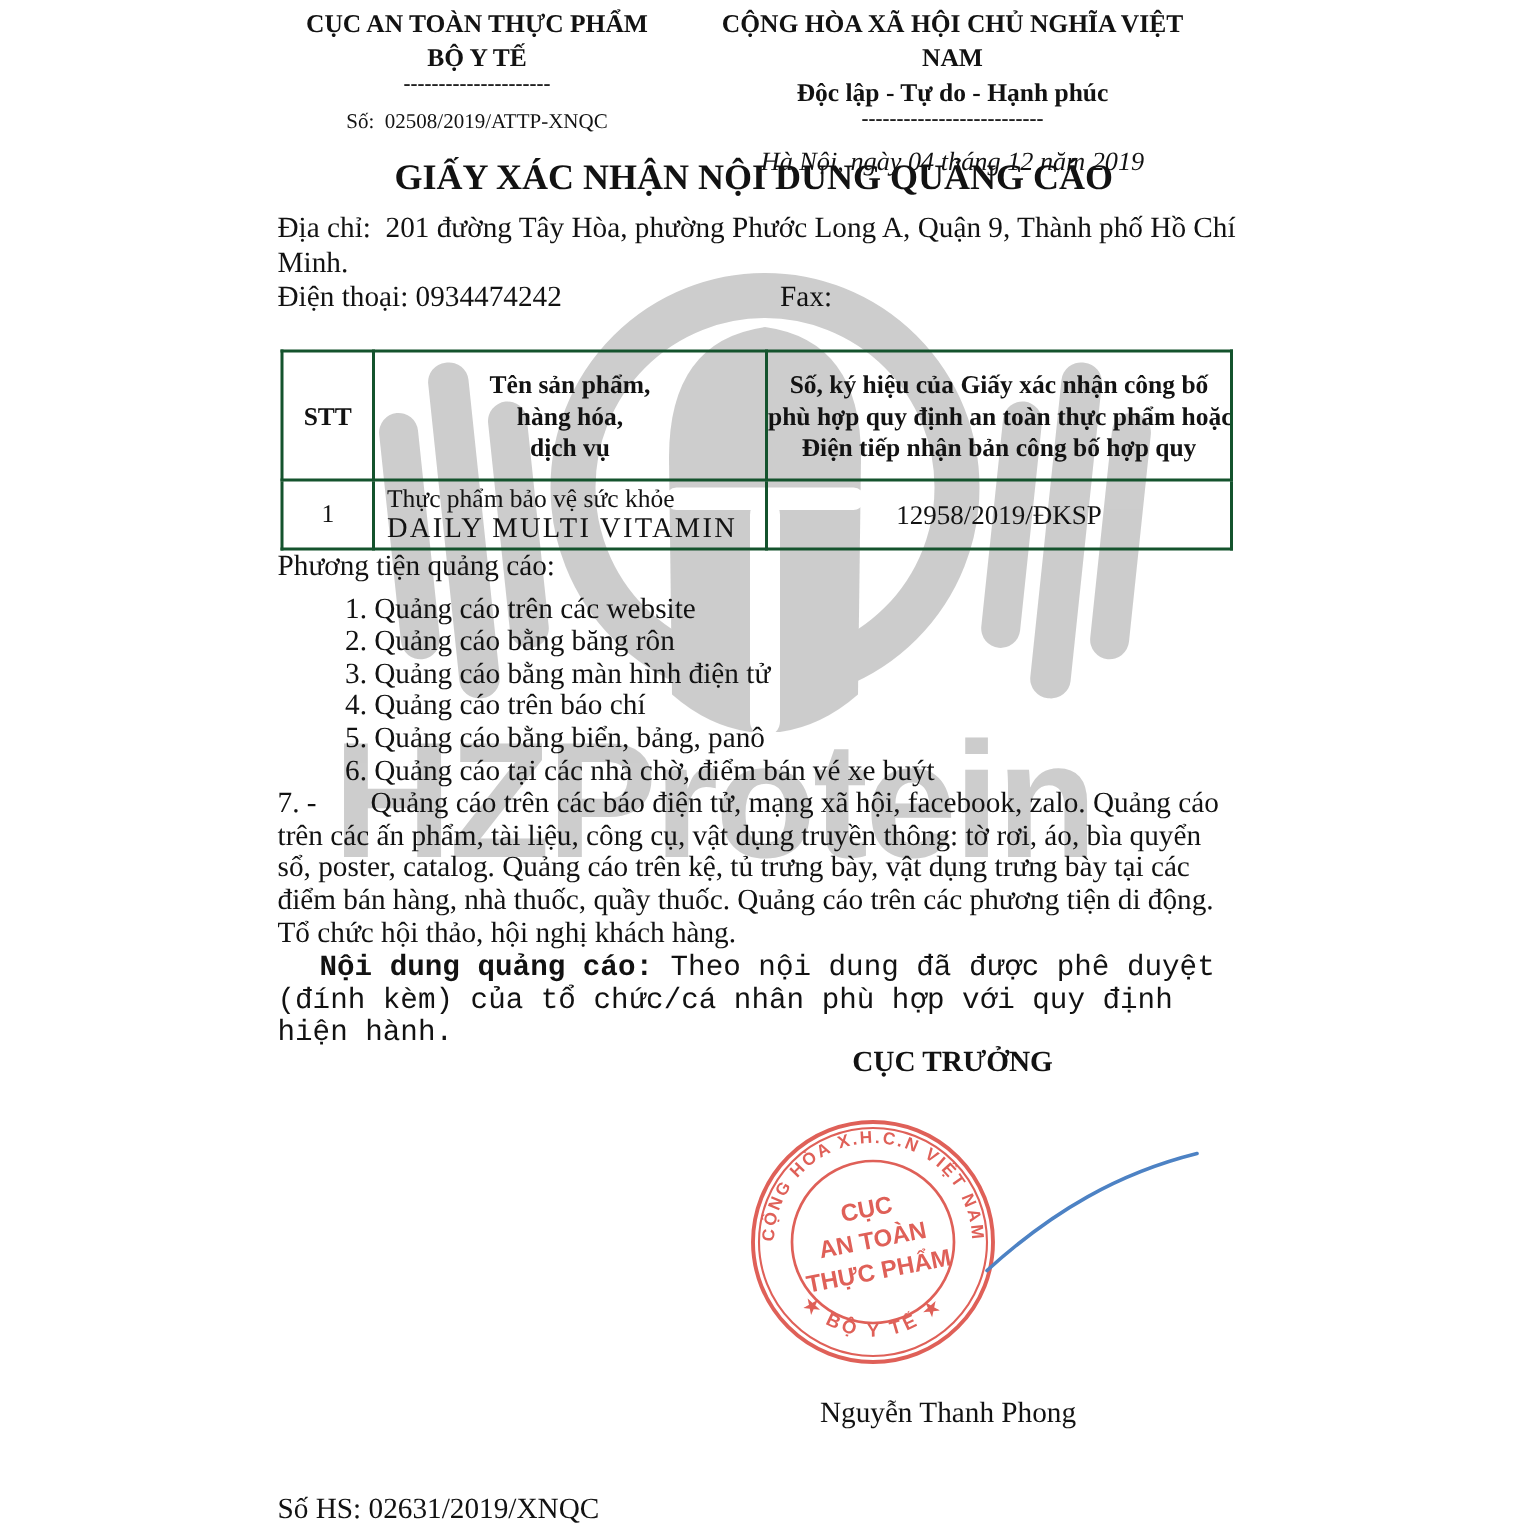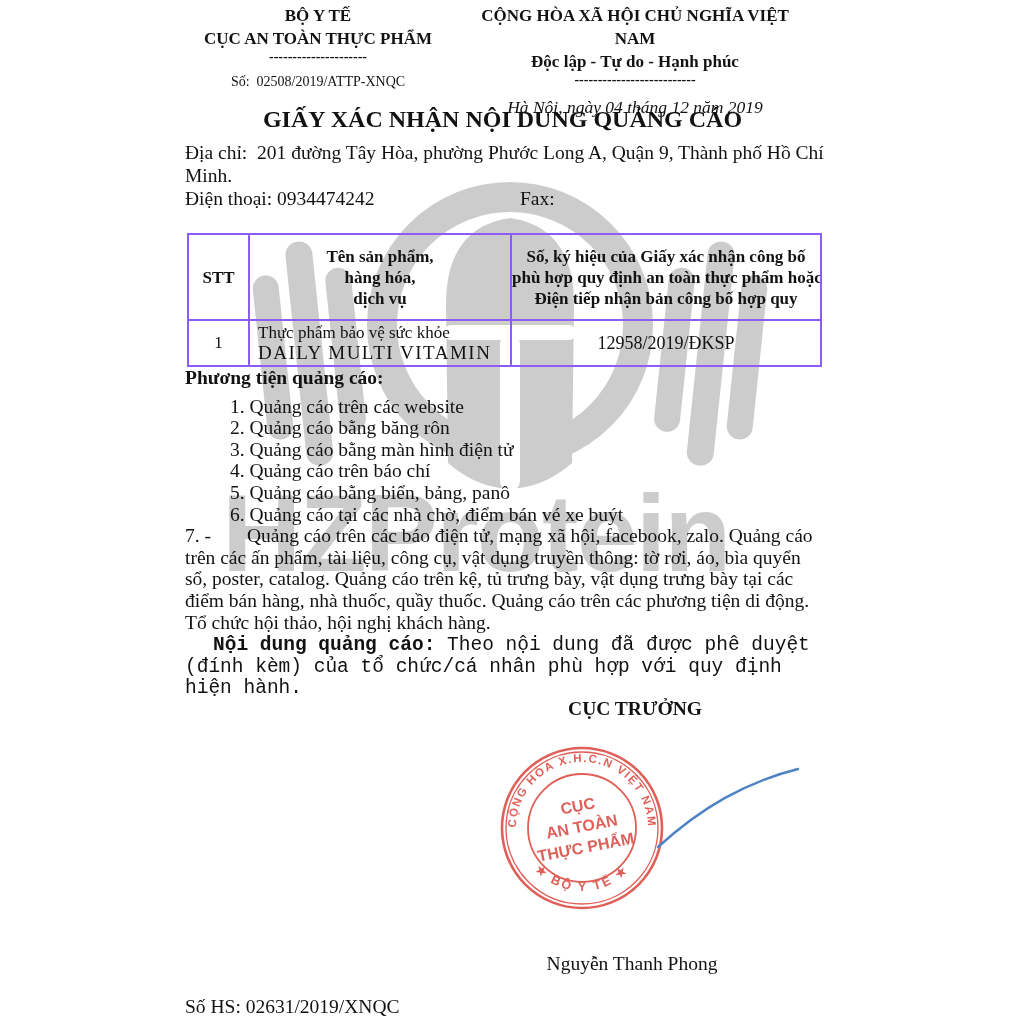--- a/index.html
+++ b/index.html
@@ -45,49 +45,49 @@
   }
   .org-row { margin-top: 1px; }
   .phone-fax { display: flex; }
   .phone-cell { width: 335px; }
   
   .cert-table {
     position: absolute; left: 187px; top: 233px; z-index: 2;
     border-collapse: collapse; table-layout: fixed; width: 633px;
     background: transparent;
   }
-  .cert-table td { border: 2px solid #8b5cf6; vertical-align: middle; }
+  .cert-table td { border: 2px solid #14532d; vertical-align: middle; }
   .th-cell { font-weight: bold; text-align: center; font-size: 17px; line-height: 21px; height: 86px; }
   .th-line { white-space: nowrap; overflow: hidden; }
   .td-stt { text-align: center; font-size: 17px; height: 46px; }
   .td-prod { padding-left: 8px; }
   .prod-type { font-size: 17px; line-height: 19px; }
   .prod-name { font-size: 19px; line-height: 21px; letter-spacing: 1.5px; }
   .td-cert { text-align: center; font-size: 18px; }
   
   .media {
     position: absolute; left: 185px; top: 367px; width: 637px;
     font-size: 19.5px; line-height: 21.6px; z-index: 2;
   }
-  .media-heading { font-weight: bold; margin-bottom: 7px; }
+  .media-heading { font-weight: normal; margin-bottom: 7px; }
   .media-item { padding-left: 45px; }
   .item7 { margin-top: 0px; }
   .tabgap { display: inline-block; width: 36px; }
   .para { text-indent: 28px; margin-top: 2px; font-family: Liberation Mono, monospace; }
   .para b { font-weight: bold; }
   
   .sig-title {
     position: absolute; left: 500px; top: 698px; width: 270px;
     text-align: center; font-weight: bold; font-size: 19.5px; z-index: 2;
   }
   .stamp-svg { position: absolute; left: 460px; top: 735px; width: 360px; height: 185px; z-index: 1; }
   .stamp-ring-text { font-family: "Liberation Sans", sans-serif; font-weight: bold; }
   .stamp-center-text { font-family: "Liberation Sans", sans-serif; font-weight: bold; }
   .signer-name {
-    position: absolute; left: 492px; top: 953px; width: 280px;
+    position: absolute; left: 492px; top: 932px; width: 280px;
     text-align: center; font-size: 19.5px; z-index: 2;
   }
   
   .footer-hs { position: absolute; left: 185px; top: 996px; font-size: 19.5px; z-index: 2; }
   .wm-text { font-family: "Liberation Sans", sans-serif; font-weight: bold; letter-spacing: -2px; }
 </style>
 </head>
 <body>
 
 <div class="page">
@@ -116,22 +116,22 @@
       <g fill="#ffffff">
         <rect x="294" y="150" width="132" height="15" rx="7"></rect>
         <rect x="350" y="158" width="20" height="158" rx="10"></rect>
       </g>
 
       <text class="wm-text" x="72" y="396" font-size="110" fill="#a4a4a4">HZProtein</text>
     </g>
   </svg>
 
   <div class="hdr-left">
+    <div class="hdr-b">CỤC AN TOÀN THỰC PHẨM</div>
     <div class="hdr-b">BỘ Y TẾ</div>
-    <div class="hdr-b">CỤC AN TOÀN THỰC PHẨM</div>
     <div class="hdr-dash">---------------------</div>
     <div class="hdr-num">Số:&nbsp; 02508/2019/ATTP-XNQC</div>
   </div>
 
   <div class="hdr-right">
     <div class="hdr-b">CỘNG HÒA XÃ HỘI CHỦ NGHĨA VIỆT NAM</div>
     <div class="hdr-b">Độc lập - Tự do - Hạnh phúc</div>
     <div class="hdr-dash">--------------------------</div>
     <div class="hdr-date">Hà Nội, ngày 04 tháng 12 năm 2019</div>
   </div>

